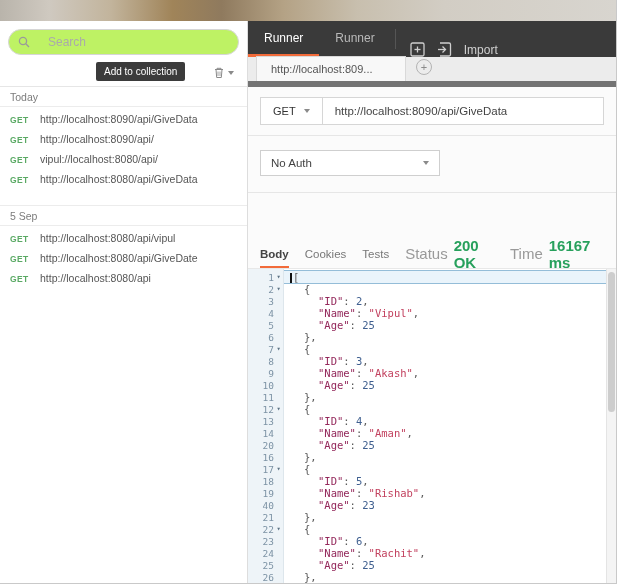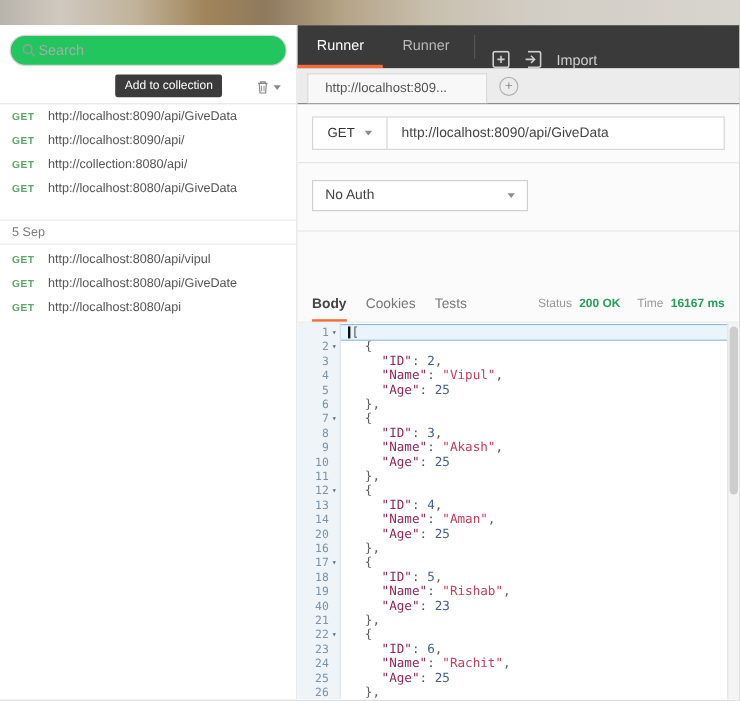--- a/index.html
+++ b/index.html
@@ -8,21 +8,21 @@
   .window { width:617px; height:584px; display:flex; flex-direction:column; border-right:1px solid #c9c9c9; border-bottom:1px solid #c9c9c9; }
 
   
   .top-strip { height:21px; flex:0 0 21px;
     background:linear-gradient(90deg,#b9b4ab 0%,#cfc9c0 8%,#c2b49c 18%,#a08459 28%,#8f7a5e 36%,#b4a285 46%,#c8bfae 58%,#d2cdc4 72%,#d8d5cf 100%); }
 
   .main-row { flex:1; display:flex; min-height:0; }
 
   
   .sidebar { width:248px; flex:0 0 248px; background:#fff; border-right:1px solid #ddd; display:flex; flex-direction:column; overflow:hidden; }
-  .search-wrap { margin:8px 8px 4px 8px; height:26px; border:1px solid #d6d6d6; border-radius:14px; display:flex; align-items:center; padding:0 9px; gap:2px; background:#22c55e; }
+  .search-wrap { margin:8px 8px 4px 8px; height:26px; border:1px solid #d6d6d6; border-radius:14px; display:flex; align-items:center; padding:0 9px; gap:18px; background:#bef264; }
   .search-wrap input { border:none; outline:none; flex:1; font-size:12px; color:#555; font-family:"Liberation Sans",sans-serif; background:transparent; }
   .search-wrap input::placeholder { color:#aaa; }
   .side-tabs { display:flex; height:30px; border-bottom:1px solid #e4e4e4; }
   .side-tab { flex:1; display:flex; align-items:center; justify-content:center; font-size:14px; color:#9b9b9b; cursor:pointer; border-bottom:2px solid transparent; }
   .side-tab.active { color:#2cb5a3; border-bottom-color:#2cb5a3; font-weight:bold; }
   .side-actions { position:relative; height:28px; border-bottom:1px solid #e6e6e6; display:flex; align-items:center; justify-content:flex-end; padding-right:10px; gap:3px; }
   .tooltip { position:absolute; left:96px; top:3px; background:#3b3b3b; color:#fff; font-size:10px; padding:4px 8px; border-radius:2px; white-space:nowrap; }
   .trash-btn { display:flex; align-items:center; gap:3px; cursor:pointer; padding:2px 3px; }
   .caret { width:0; height:0; border-left:3.5px solid transparent; border-right:3.5px solid transparent; border-top:4px solid #8a8a8a; display:inline-block; }
   .hist-section { font-size:10.5px; color:#7c7c7c; padding:4px 10px 3px 10px; border-bottom:1px solid #ececec; }
@@ -35,36 +35,36 @@
   
   .main { flex:1; display:flex; flex-direction:column; min-width:0; background:#fbfbfb; }
   .app-header { height:36px; flex:0 0 36px; background:#3a3a3a; display:flex; align-items:stretch; }
   .h-tab { padding:0 16px; display:flex; align-items:center; font-size:12px; color:#b9b9b9; cursor:pointer; border-bottom:3px solid transparent; }
   .h-tab.active { color:#fff; border-bottom-color:#f26b3a; }
   .h-sep { width:1px; background:#555; margin:8px 4px; }
   .h-icons { display:flex; align-items:flex-end; gap:10px; padding:0 10px; }
   .h-icon { cursor:pointer; display:flex; }
   .h-import { color:#cfcfcf; font-size:12px; cursor:pointer; }
 
-  .tab-bar { height:30px; flex:0 0 30px; background:#ececec; border-bottom:1px solid #737373; display:flex; align-items:flex-end; padding-left:8px; }
+  .tab-bar { height:30px; flex:0 0 30px; background:#ececec; border-bottom:6px solid #737373; display:flex; align-items:flex-end; padding-left:8px; }
   .req-tab { background:#f8f8f8; border:1px solid #d9d9d9; border-bottom:none; padding:6px 14px; font-size:11px; color:#555; min-width:150px; cursor:pointer; }
   .add-tab { width:16px; height:16px; border:1px solid #b3b3b3; border-radius:50%; color:#8a8a8a; font-size:11px; line-height:14px; text-align:center; margin:0 0 6px 10px; cursor:pointer; }
 
   .request-row-wrap { padding:10px 12px; background:#fbfbfb; border-bottom:1px solid #e6e6e6; }
   .request-row { height:28px; display:flex; border:1px solid #d6d6d6; background:#fff; }
   .method-dd { display:flex; align-items:center; gap:8px; padding:0 12px; border-right:1px solid #d6d6d6; font-size:11px; color:#333; cursor:pointer; }
   .url-field { flex:1; display:flex; align-items:center; padding:0 12px; font-size:11.5px; color:#444; cursor:text; }
 
   .auth-wrap { padding:14px 12px 16px 12px; border-bottom:1px solid #e6e6e6; }
   .auth-dd { width:180px; height:26px; border:1px solid #cfcfcf; background:#fff; display:flex; align-items:center; justify-content:space-between; padding:0 10px; font-size:11.5px; color:#444; cursor:pointer; }
 
   .resp-meta { height:30px; flex:0 0 30px; display:flex; align-items:center; padding:0 12px; gap:16px; border-bottom:1px solid #e8e8e8;margin-top:46px; }
   .resp-tab { font-size:11.5px; color:#777; cursor:pointer; padding:8px 0 6px 0; border-bottom:2px solid transparent; }
   .resp-tab.active { color:#444; border-bottom-color:#f26b3a; font-weight:bold; }
-  .meta-right { margin-left:auto; display:flex; align-items:center; gap:6px; font-size:10px; }
+  .meta-right { margin-left:auto; display:flex; align-items:center; gap:6px; font-size:15px; }
   .meta-label { color:#999; }
   .meta-value { color:#27a05c;font-weight:bold; }
 
   .viewer-bar { padding:8px 12px; display:flex; align-items:center; gap:10px; flex:0 0 auto; }
   .btn-group { display:flex; border:1px solid #cfcfcf; border-radius:2px; overflow:hidden; background:#fff; }
   .vbtn { padding:5px 10px; font-size:11px; color:#555; border-right:1px solid #cfcfcf; cursor:pointer; background:#fff; }
   .vbtn:last-child { border-right:none; }
   .vbtn.active { color:#f26b3a; }
   .fmt-dd { display:flex; align-items:center; gap:8px; border:1px solid #cfcfcf; border-radius:2px; background:#fff; padding:5px 9px; font-size:11px; color:#555; cursor:pointer; }
   .wrap-btn { border:1px solid #cfcfcf; border-radius:2px; background:#fff; width:26px; height:24px; display:flex; align-items:center; justify-content:center; cursor:pointer; }
@@ -113,31 +113,32 @@
                 <path d="M2 3.5h8M4 3.5V2.3h4v1.2M3 3.5l.7 8h4.6l.7-8" fill="none" stroke="#8a8a8a" stroke-width="1"></path>
                 <line x1="5" y1="5.5" x2="5" y2="10" stroke="#8a8a8a" stroke-width="0.8"></line>
                 <line x1="7" y1="5.5" x2="7" y2="10" stroke="#8a8a8a" stroke-width="0.8"></line>
               </svg>
           </span>
           <span class="caret"></span>
         </div>
       </div>
 
       <div style="overflow:hidden; flex:1;">
+          <div class="hist-section">Today</div>
           <div class="hist-item">
             <span class="method">GET</span>
             <span class="url">http://localhost:8090/api/GiveData</span>
           </div>
           <div class="hist-item">
             <span class="method">GET</span>
             <span class="url">http://localhost:8090/api/</span>
           </div>
           <div class="hist-item">
             <span class="method">GET</span>
-            <span class="url">http://collection:8080/api/</span>
+            <span class="url">vipul://localhost:8080/api/</span>
           </div>
           <div class="hist-item">
             <span class="method">GET</span>
             <span class="url">http://localhost:8080/api/GiveData</span>
           </div>
           <div class="hist-section">5 Sep</div>
           <div class="hist-item">
             <span class="method">GET</span>
             <span class="url">http://localhost:8080/api/vipul</span>
           </div>

